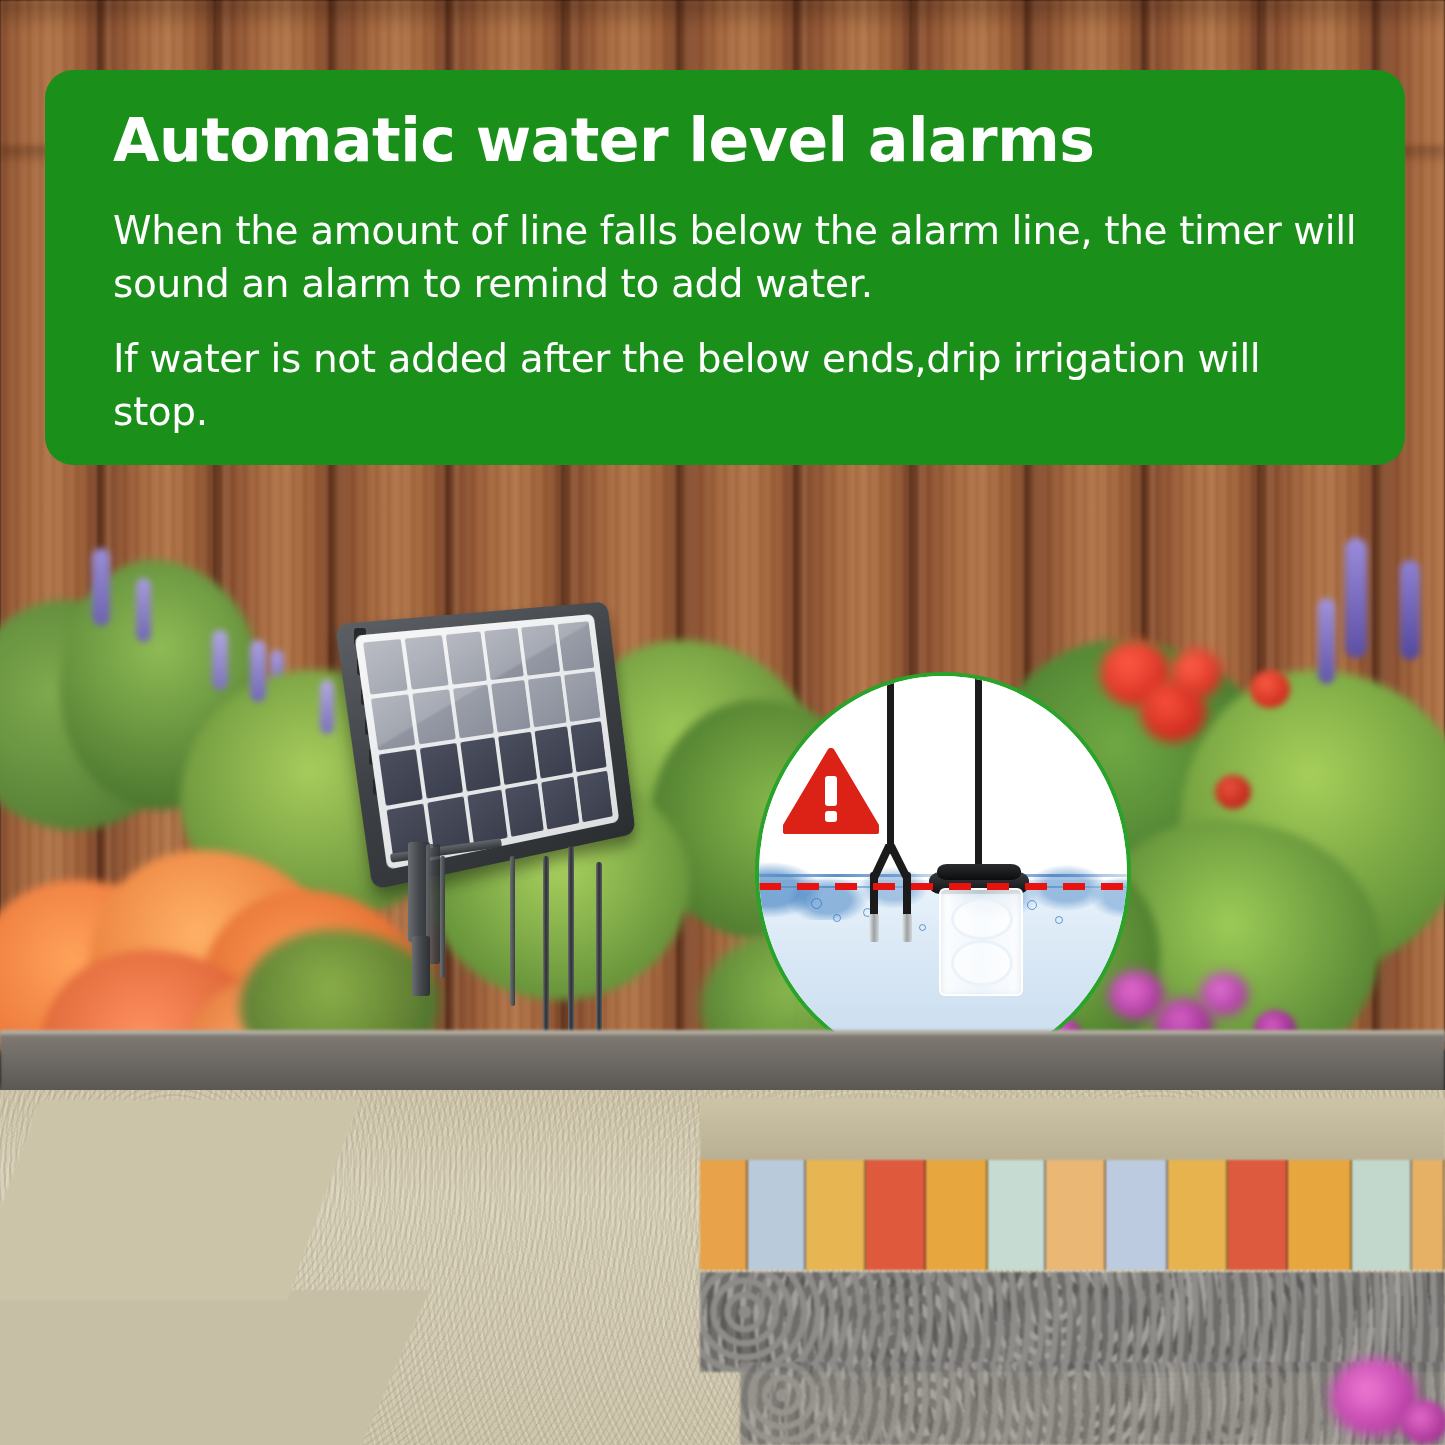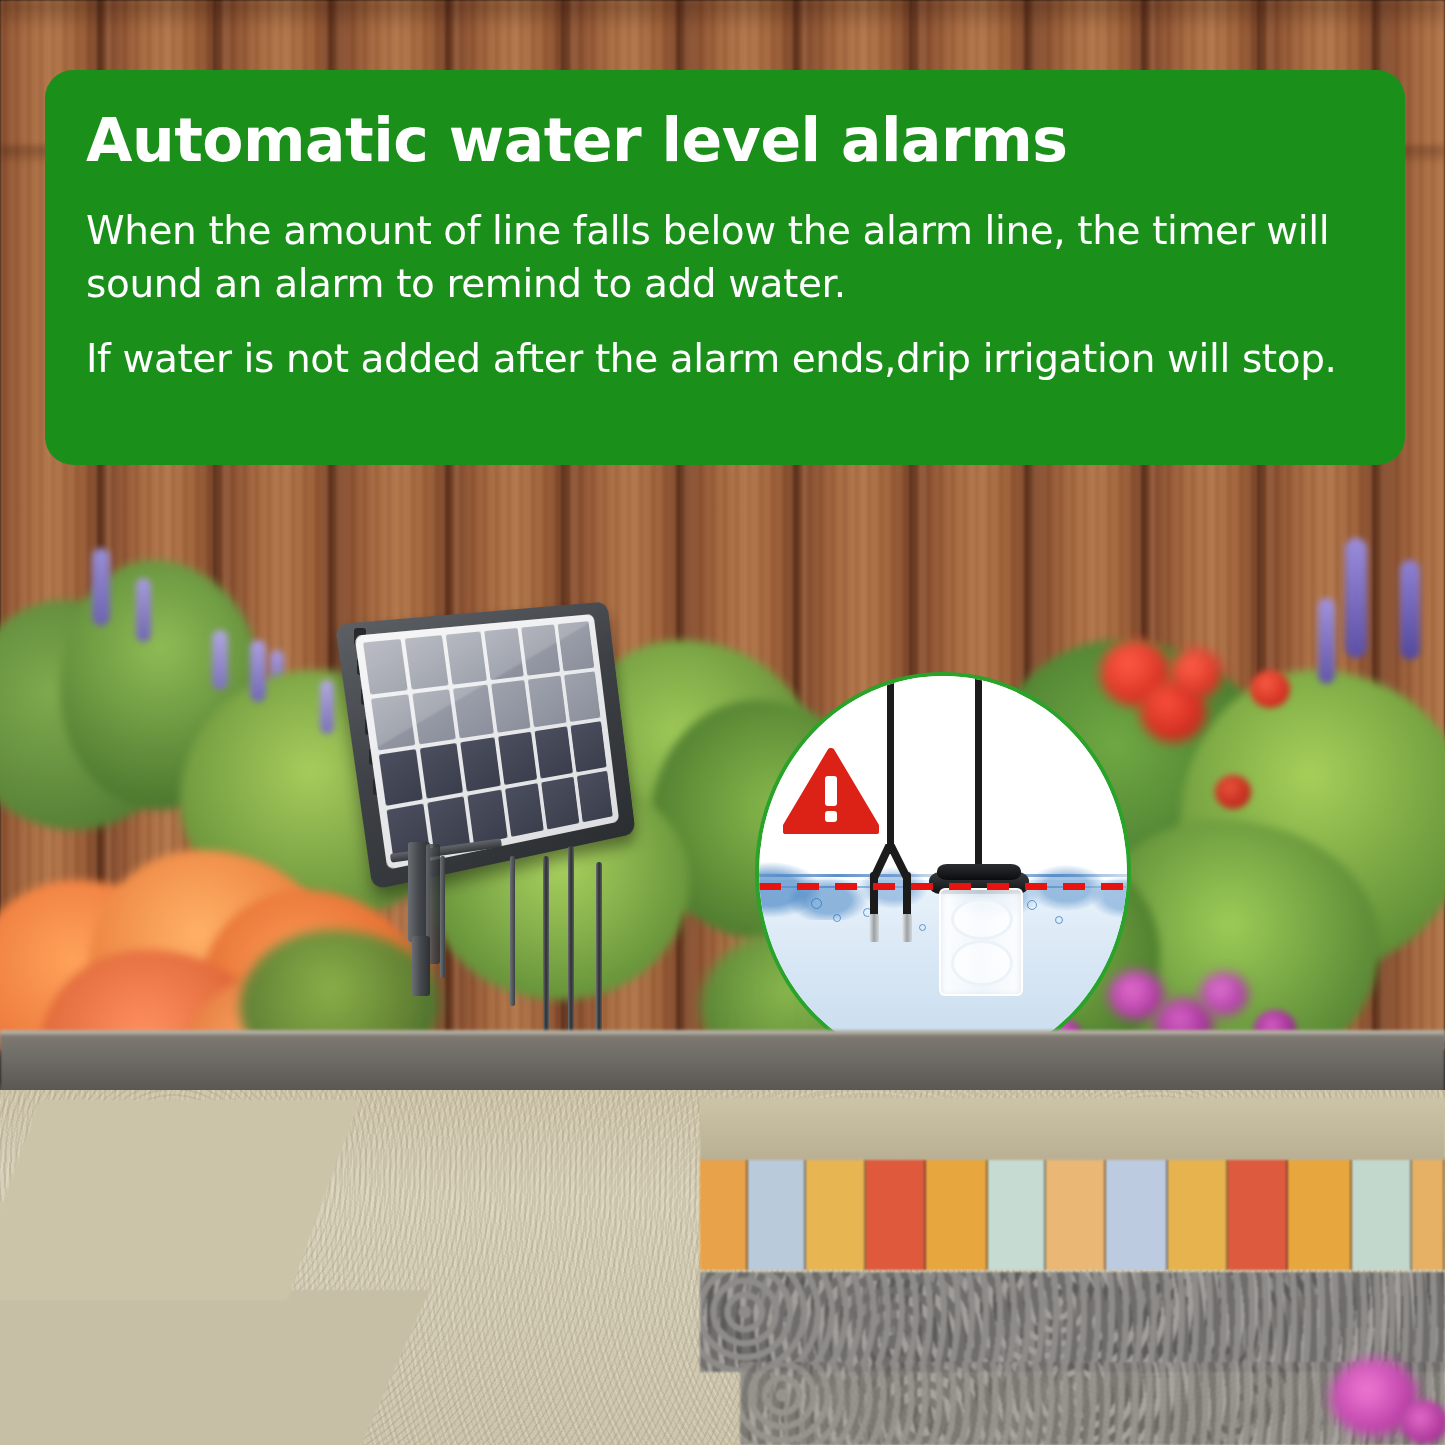--- a/index.html
+++ b/index.html
@@ -148,21 +148,21 @@
   .pumpCap2{position:absolute;width:84px;height:16px;border-radius:10px/7px;
     background:linear-gradient(180deg,#2a2d30,#0b0c0d);}
   .pumpBody{position:absolute;width:80px;height:104px;border-radius:6px;
     background:linear-gradient(90deg,rgba(255,255,255,.92),rgba(244,249,253,.82),rgba(255,255,255,.92));
     border:2px solid rgba(255,255,255,.95);box-shadow:0 2px 6px rgba(120,150,180,.25) inset;}
   .pumpHole{position:absolute;border-radius:50%;border:3px solid rgba(235,242,248,.95);
     background:rgba(255,255,255,.55);}
 
   
   #banner{position:absolute;left:45px;top:70px;width:1360px;height:395px;
-    background:#1a901a;border-radius:28px;box-sizing:border-box;padding:40px 48px 0 41px;}
+    background:#1a901a;border-radius:28px;box-sizing:border-box;padding:40px 48px 0 68px;}
   #title{font-family:"DejaVu Sans",sans-serif;font-weight:bold;font-size:60px;color:#fff;
     letter-spacing:-0.5px;line-height:1.0;margin:0 0 34px 0;white-space:nowrap;}
   .para{font-family:"DejaVu Sans",sans-serif;font-weight:400;font-size:39px;color:#fff;
     line-height:1.36;margin:0 0 22px 0;letter-spacing:-0.4px;}
   .para.p2{margin-top:12px;}
 </style>
 </head>
 <body>
 
 <div id="scene">
@@ -355,16 +355,16 @@
   </div>
 
   <div style="position:absolute;left:700px;top:1098px;width:745px;height:62px;background:linear-gradient(180deg,#cdc3a6,#b9af93);filter:blur(1px);"></div>
 
   <div class="blob" style="left:1330px;top:1358px;width:88px;height:78px;background:radial-gradient(circle at 42% 40%,#f07ad4,#9e1f8f);"></div>
   <div class="blobS" style="left:1400px;top:1400px;width:48px;height:44px;background:radial-gradient(circle at 42% 40%,#e26ac8,#8d1a80);"></div>
 
   <div id="banner">
     <div id="title">Automatic water level alarms</div>
     <p class="para p1">When the amount of line falls below the alarm line, the timer will sound an alarm to remind to add water.</p>
-    <p class="para p2">If water is not added after the alarm ends,drip irrigation will stop.</p>
+    <p class="para p2">If water is not added after the below ends,drip irrigation will stop.</p>
   </div>
 
 </div>
 
 </body></html>

